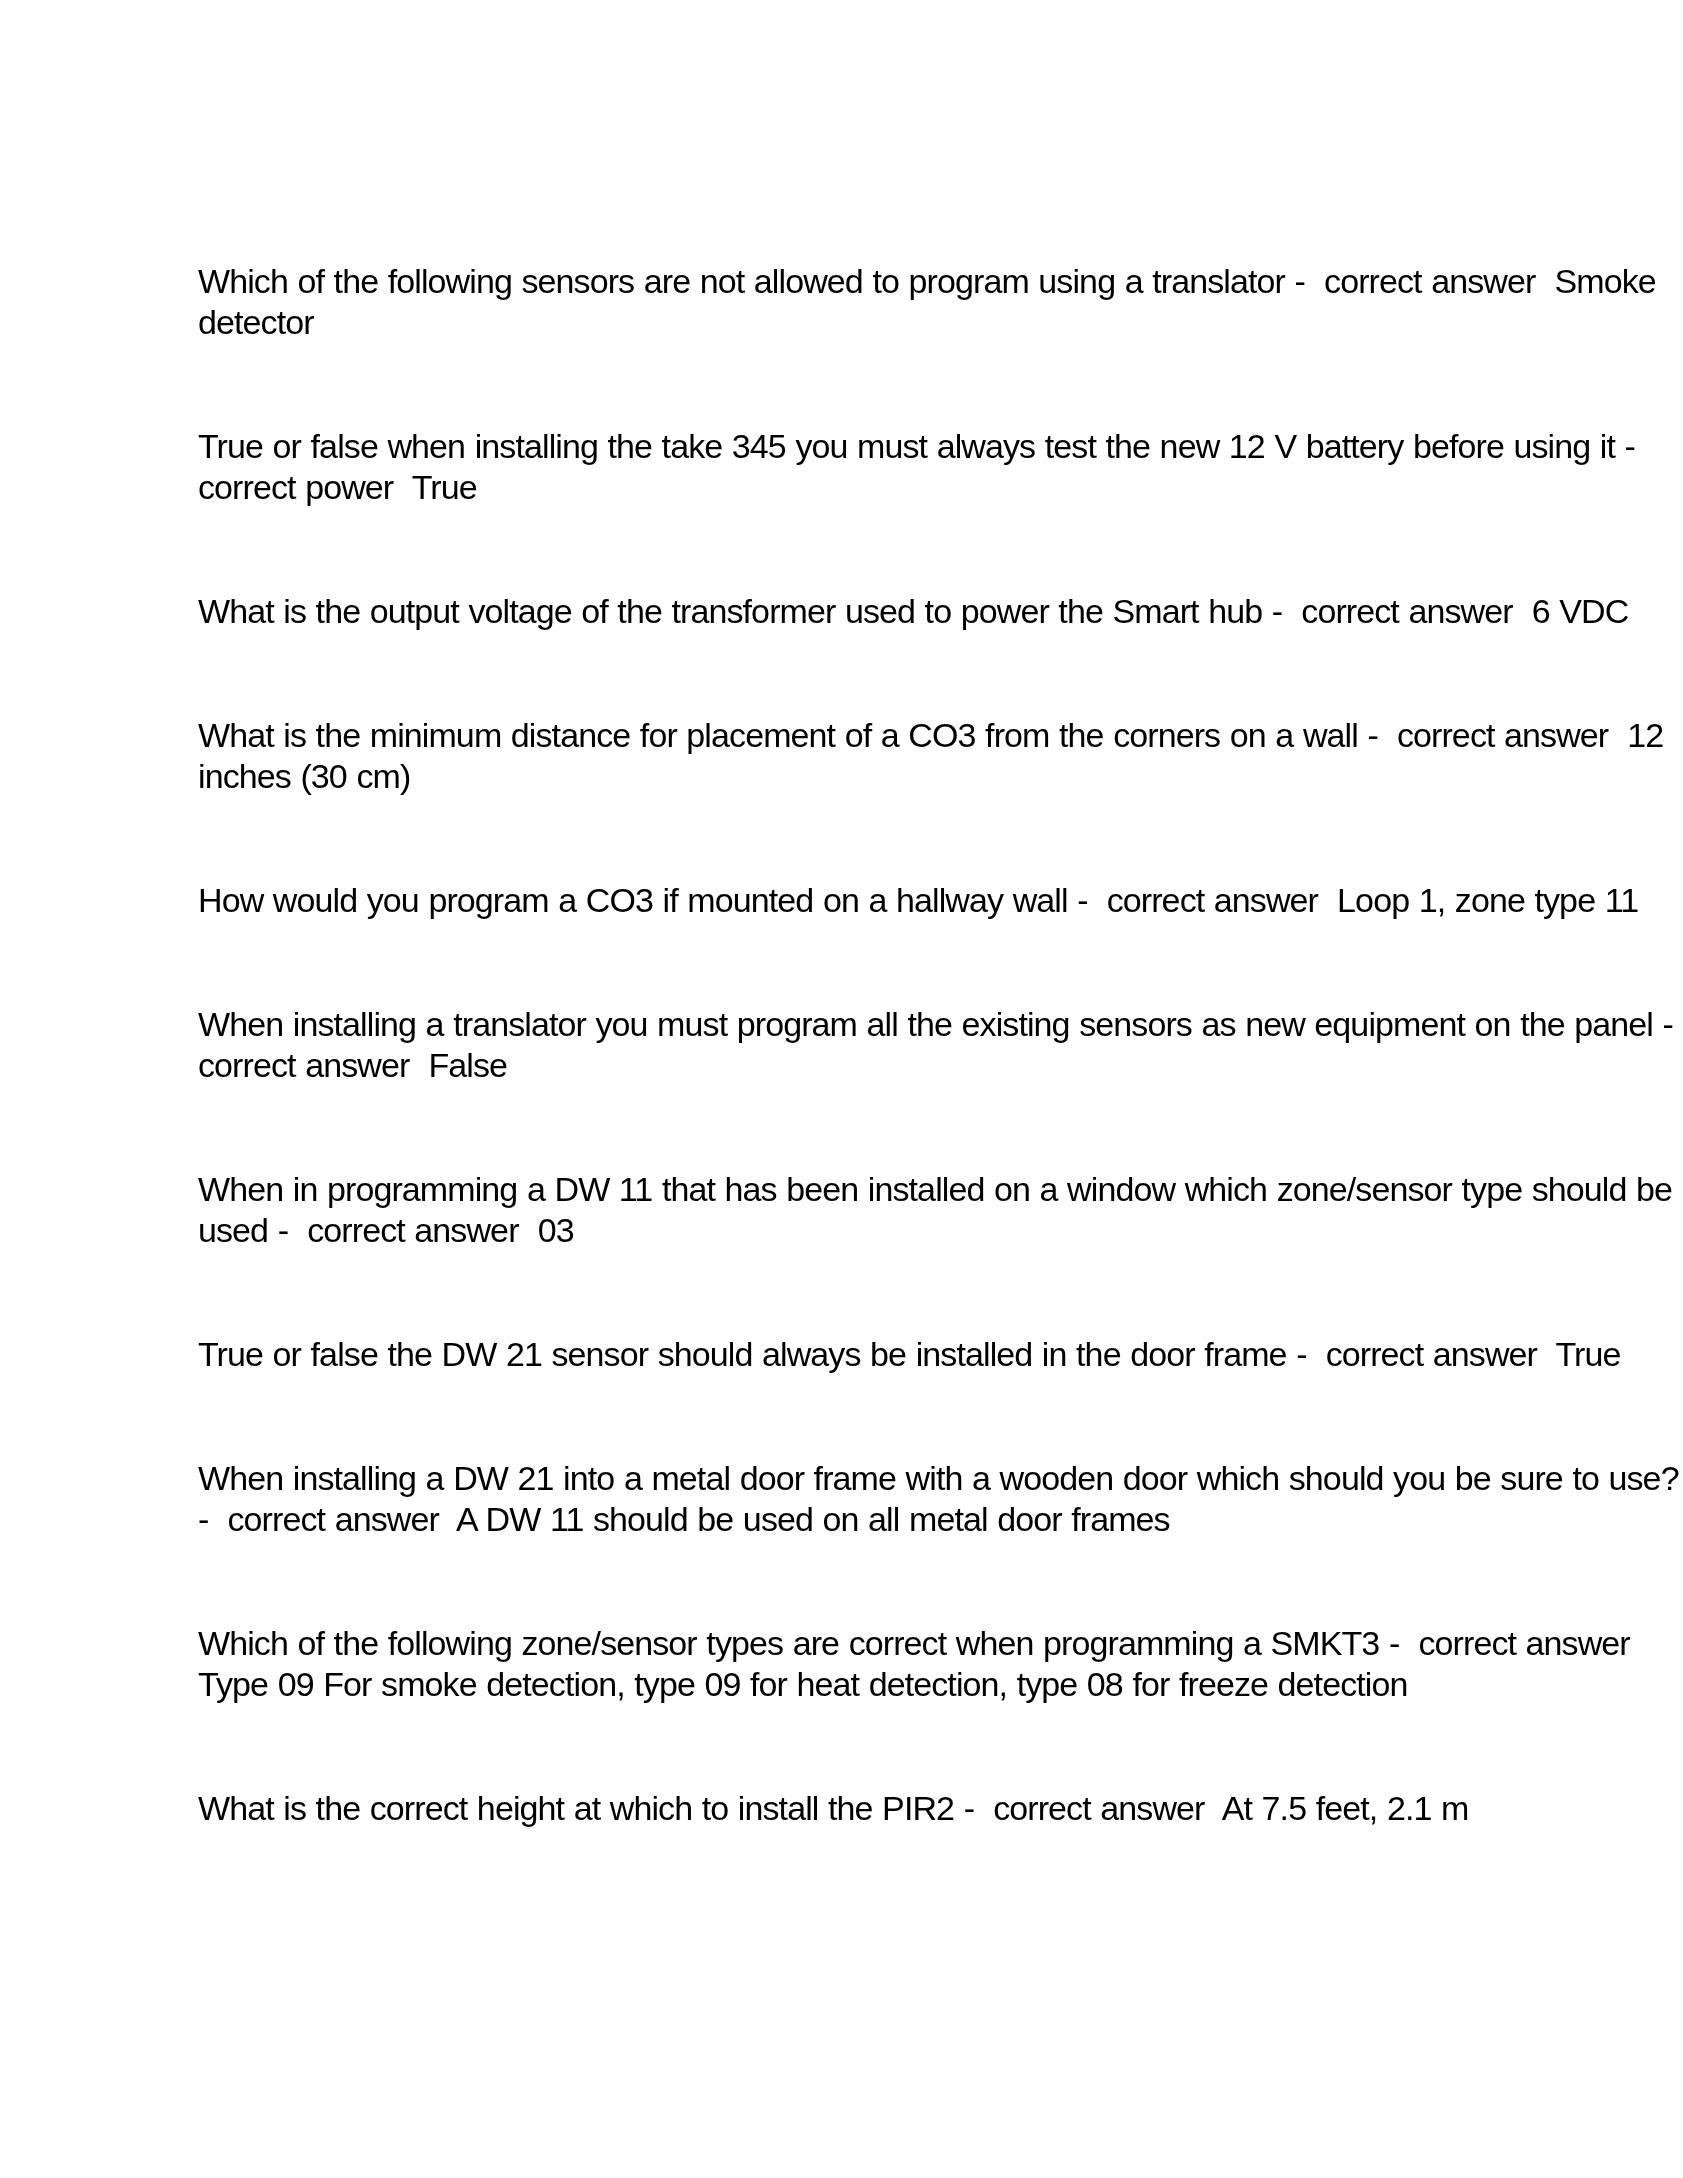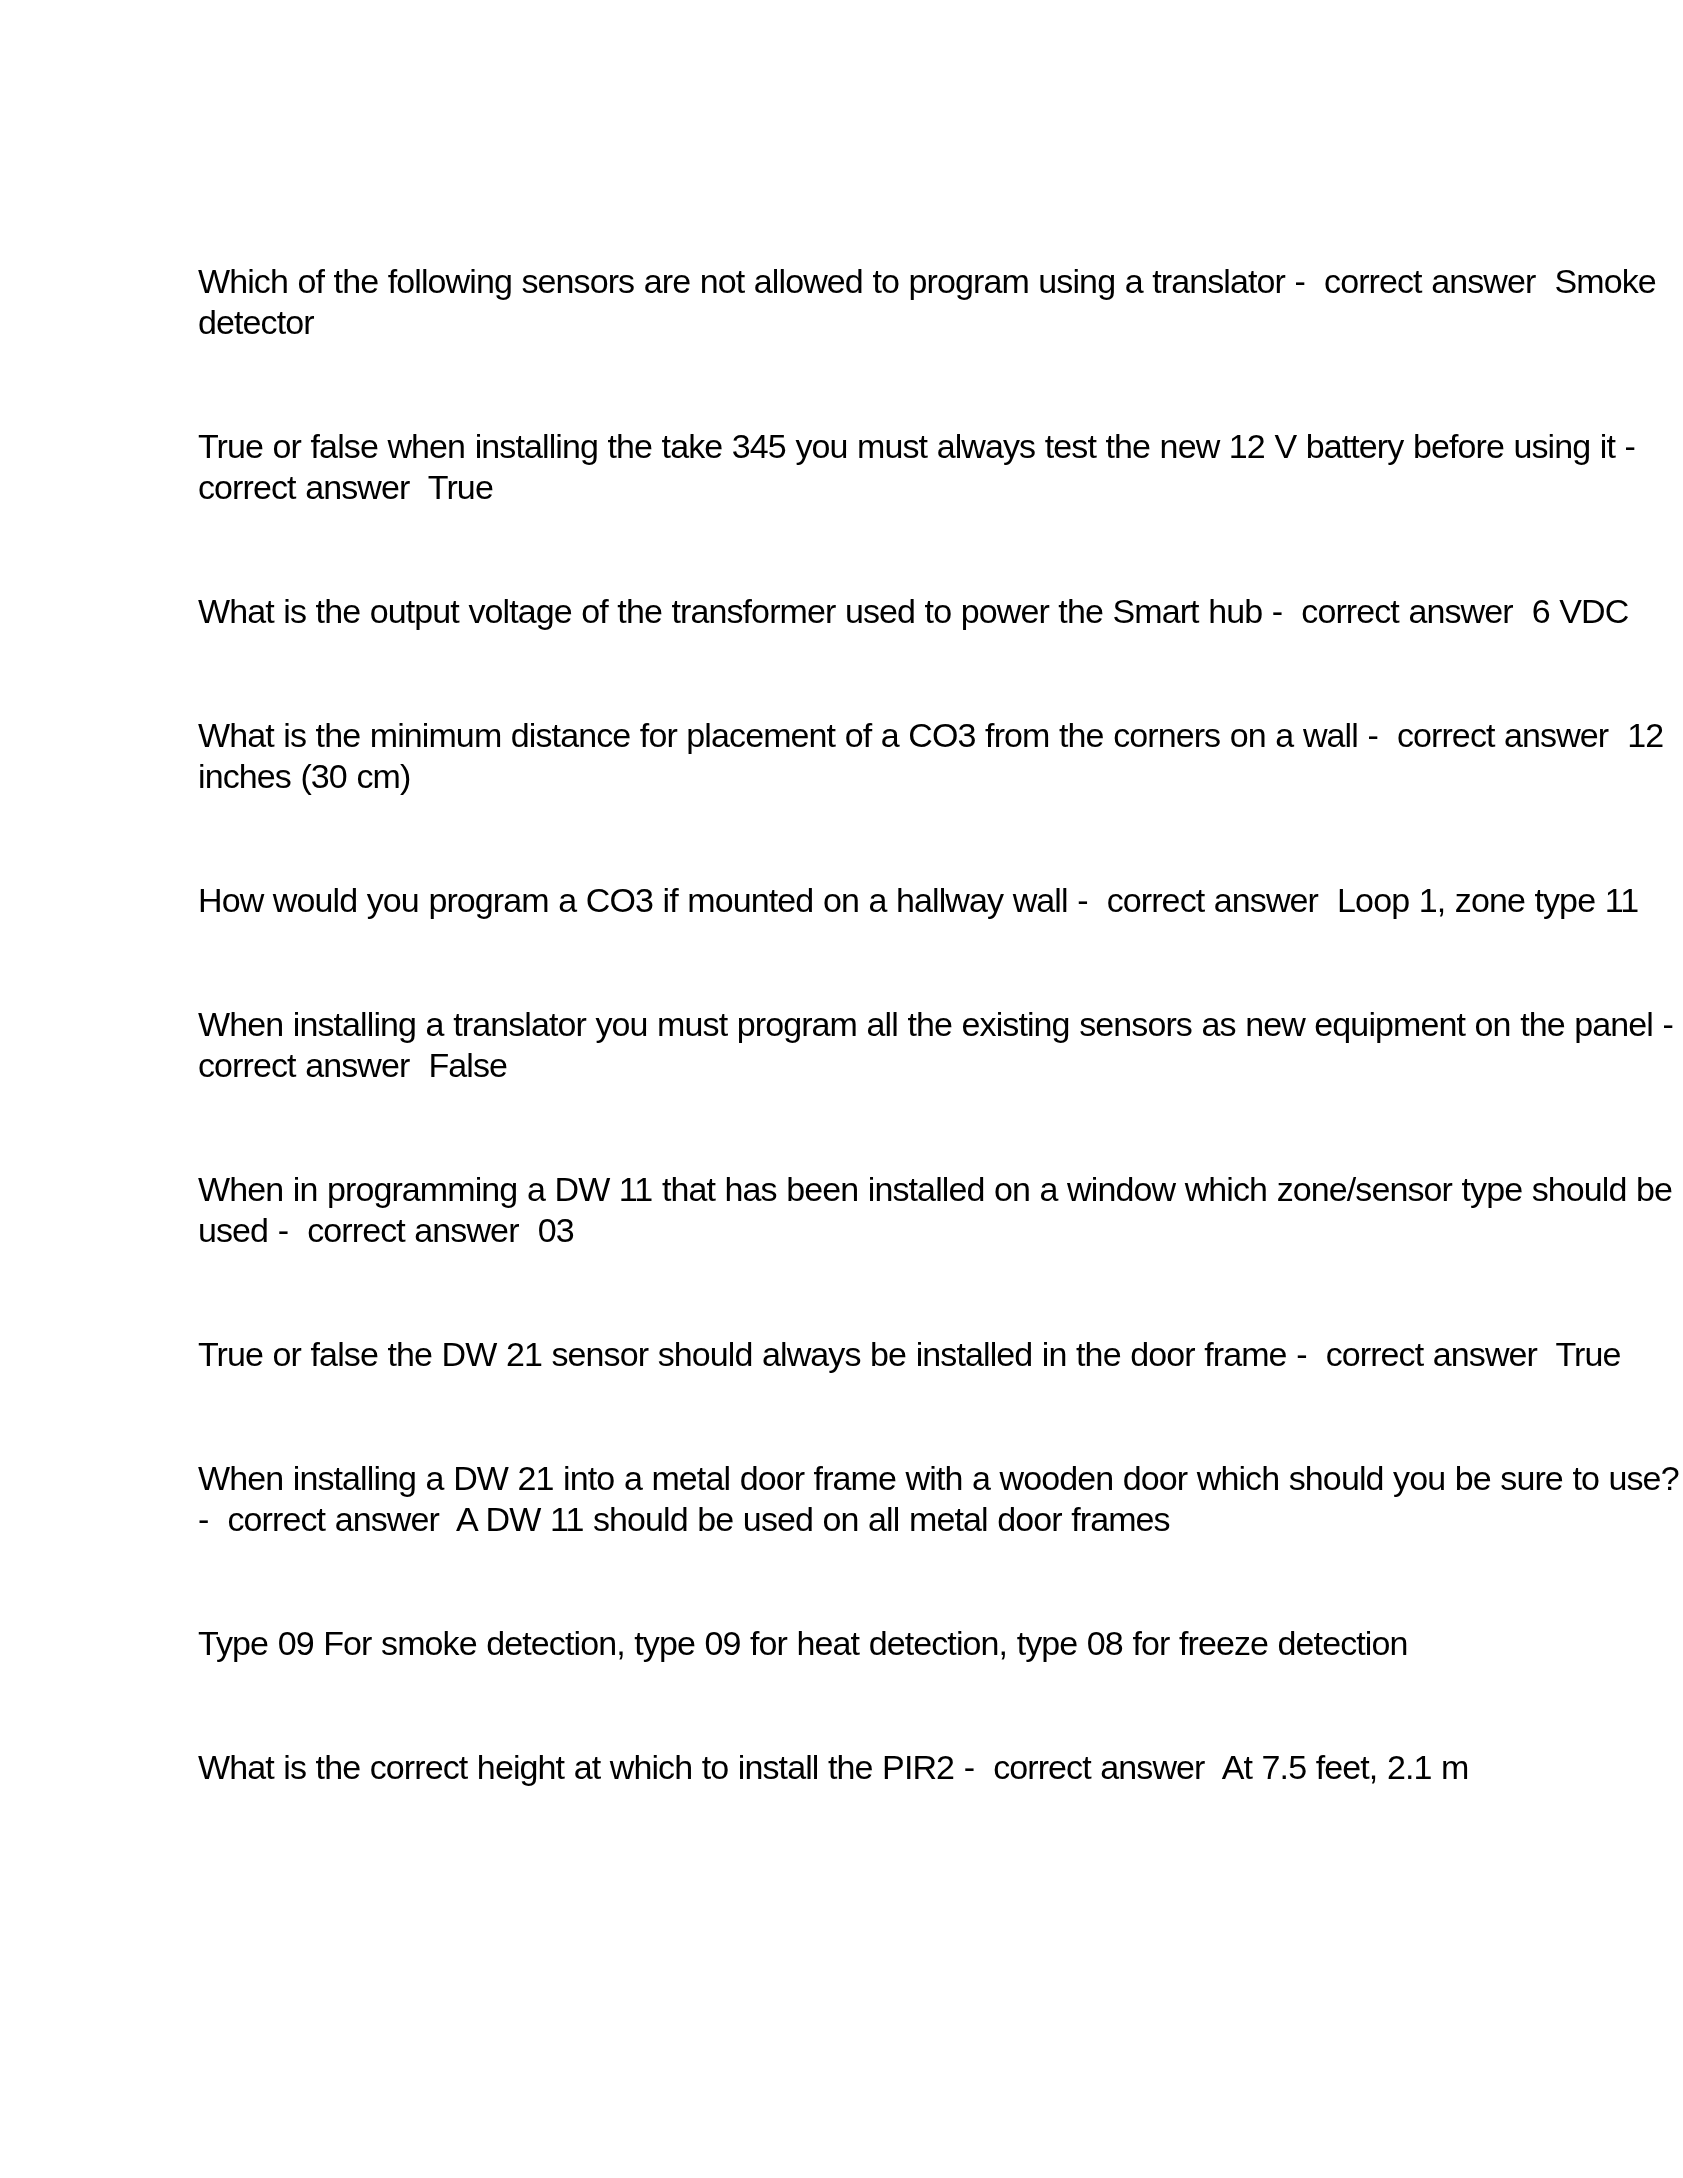--- a/index.html
+++ b/index.html
@@ -28,21 +28,21 @@
 </head>
 <body>
 
 <div class="page">
   <div class="qa">
     <span class="line">Which of the following sensors are not allowed to program using a translator -  correct answer  Smoke</span>
     <span class="line">detector</span>
   </div>
   <div class="qa">
     <span class="line">True or false when installing the take 345 you must always test the new 12 V battery before using it -</span>
-    <span class="line">correct answer  True</span>
+    <span class="line">correct power  True</span>
   </div>
   <div class="qa">
     <span class="line">What is the output voltage of the transformer used to power the Smart hub -  correct answer  6 VDC</span>
   </div>
   <div class="qa">
     <span class="line">What is the minimum distance for placement of a CO3 from the corners on a wall -  correct answer  12</span>
     <span class="line">inches (30 cm)</span>
   </div>
   <div class="qa">
     <span class="line">How would you program a CO3 if mounted on a hallway wall -  correct answer  Loop 1, zone type 11</span>
@@ -56,19 +56,20 @@
     <span class="line">used -  correct answer  03</span>
   </div>
   <div class="qa">
     <span class="line">True or false the DW 21 sensor should always be installed in the door frame -  correct answer  True</span>
   </div>
   <div class="qa">
     <span class="line">When installing a DW 21 into a metal door frame with a wooden door which should you be sure to use?</span>
     <span class="line">-  correct answer  A DW 11 should be used on all metal door frames</span>
   </div>
   <div class="qa">
+    <span class="line">Which of the following zone/sensor types are correct when programming a SMKT3 -  correct answer</span>
     <span class="line">Type 09 For smoke detection, type 09 for heat detection, type 08 for freeze detection</span>
   </div>
   <div class="qa">
     <span class="line">What is the correct height at which to install the PIR2 -  correct answer  At 7.5 feet, 2.1 m</span>
   </div>
 </div>
 
 
 </body></html>

